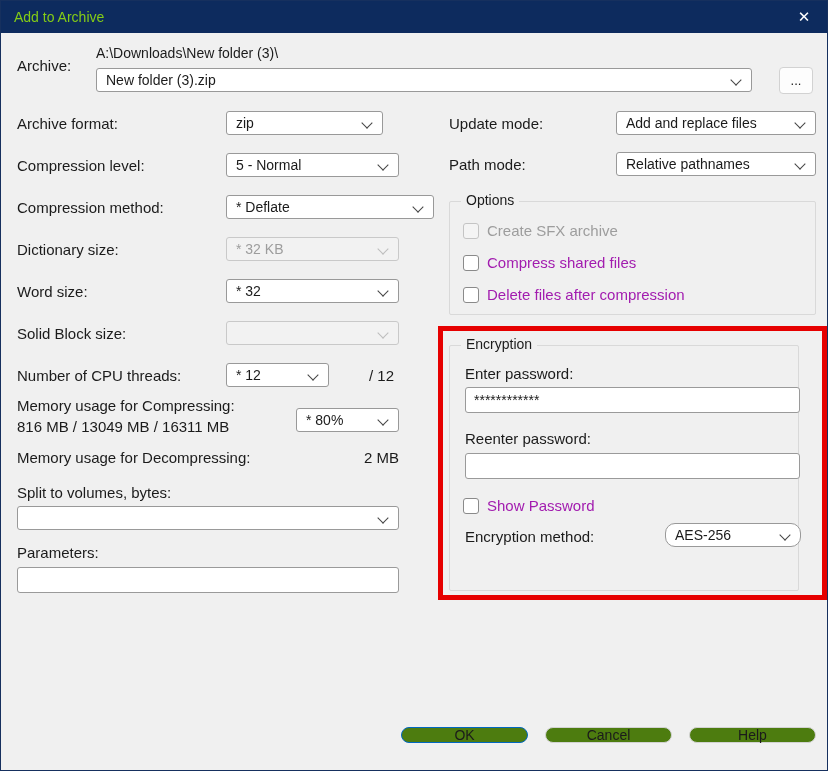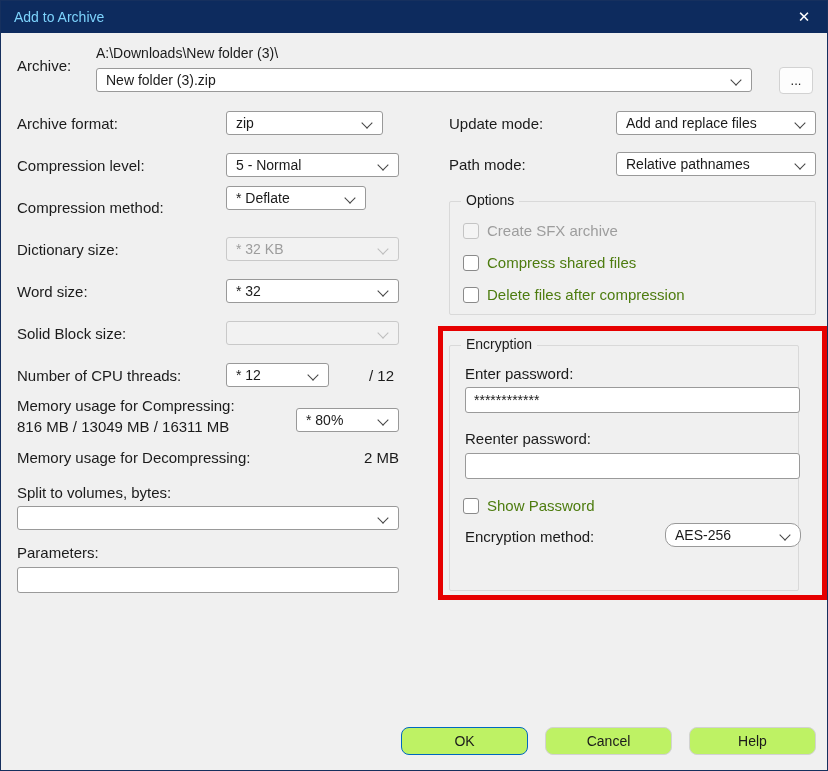--- a/index.html
+++ b/index.html
@@ -3,21 +3,21 @@
 <meta charset="utf-8">
 <style>
   html, body { margin:0; padding:0; }
   body { font-family:"Liberation Sans", sans-serif; background:#cfcfcf; }
 
   .win { position:relative; width:828px; height:771px; background:#f0f0f0;
          border:1px solid #16305e; box-sizing:border-box; overflow:hidden; }
 
   .titlebar { position:absolute; left:0; top:0; width:100%; height:32px;
               background:#0d2b5e; display:flex; align-items:center; }
-  .title-text { color:#7dd3fc; font-size:14px; margin-left:13px; }
+  .title-text { color:#84cc16; font-size:14px; margin-left:13px; }
   .close-btn { position:absolute; right:0; top:0; width:46px; height:32px;
                display:flex; align-items:center; justify-content:center;
                color:#ffffff; font-size:15px; cursor:default; }
 
   .lbl { position:absolute; font-size:15px; color:#1b1b1b; white-space:nowrap; }
   .lbl.small { font-size:14px; }
 
   .combo { position:absolute; background:#ffffff; border:1px solid #999999;
            border-radius:3px; height:24px; box-sizing:border-box; display:flex;
            align-items:center; padding:0 26px 0 9px; font-size:14px; color:#1b1b1b;
@@ -31,27 +31,27 @@
   .tinput { position:absolute; background:#ffffff; border:1px solid #9a9a9a;
             border-radius:3px; box-sizing:border-box; font-size:14px; padding:0 8px;
             font-family:inherit; color:#1b1b1b; outline:none; }
 
   .groupbox { position:absolute; border:1px solid #d9d9d9; border-radius:2px;
               box-sizing:border-box; }
   .legend { position:absolute; top:-10px; left:11px; background:#f0f0f0;
             padding:0 5px; font-size:14px; color:#1b1b1b; white-space:nowrap; }
 
   .cbrow { position:absolute; display:flex; align-items:center; gap:8px;
-           font-size:15px; color:#4d7c0f; white-space:nowrap; cursor:default; }
+           font-size:15px; color:#a21caf; white-space:nowrap; cursor:default; }
   .cb { width:16px; height:16px; background:#ffffff; border:1px solid #8a8a8a;
         border-radius:3px; box-sizing:border-box; flex:0 0 auto; }
   .cbrow.disabled { color:#9d9d9d; }
   .cbrow.disabled .cb { border-color:#c4c4c4; background:#f4f4f4; }
 
-  .btn { position:absolute; height:28px; width:127px; background:#bef264;
+  .btn { position:absolute; height:16px; width:127px; background:#4d7c0f;
          border:1px solid #d2d2d2; border-radius:8px; font-size:14px;
          font-family:inherit; color:#1b1b1b; display:flex; align-items:center;
          justify-content:center; box-sizing:border-box; cursor:default; }
   .btn.default { border:1.5px solid #0067c0; }
   .browse-btn { position:absolute; left:778px; top:66px; width:34px; height:27px;
                 background:#fdfdfd; border:1px solid #d2d2d2; border-radius:4px;
                 font-size:13px; display:flex; align-items:center; justify-content:center;
                 box-sizing:border-box; color:#1b1b1b; }
 
   .annotation { position:absolute; left:437px; top:325px; width:389px; height:274px;
@@ -85,21 +85,21 @@
     <span class="chevron"></span>
   </div>
 
   <span class="lbl" style="left:16px; top:156px;">Compression level:</span>
   <div class="combo" style="left:225px; top:152px; width:173px;">
     <span>5 - Normal</span>
     <span class="chevron"></span>
   </div>
 
   <span class="lbl" style="left:16px; top:198px;">Compression method:</span>
-  <div class="combo" style="left:225px; top:185px; width:140px;">
+  <div class="combo" style="left:225px; top:194px; width:208px;">
     <span>* Deflate</span>
     <span class="chevron"></span>
   </div>
 
   <span class="lbl" style="left:16px; top:240px;">Dictionary size:</span>
   <div class="combo disabled" style="left:225px; top:236px; width:173px;">
     <span>* 32 KB</span>
     <span class="chevron"></span>
   </div>
 

